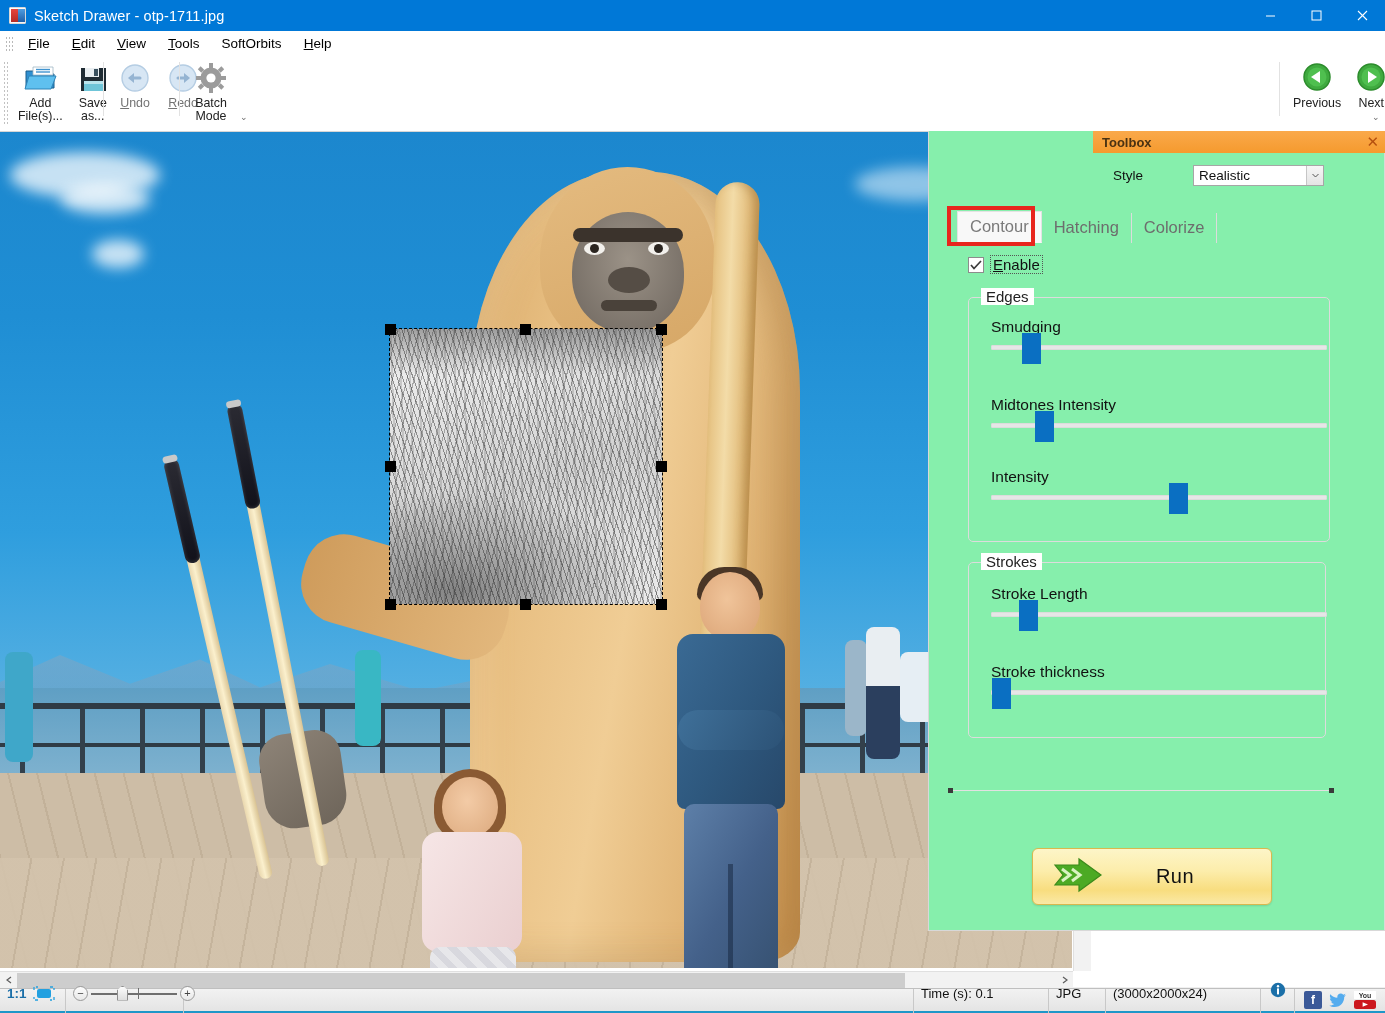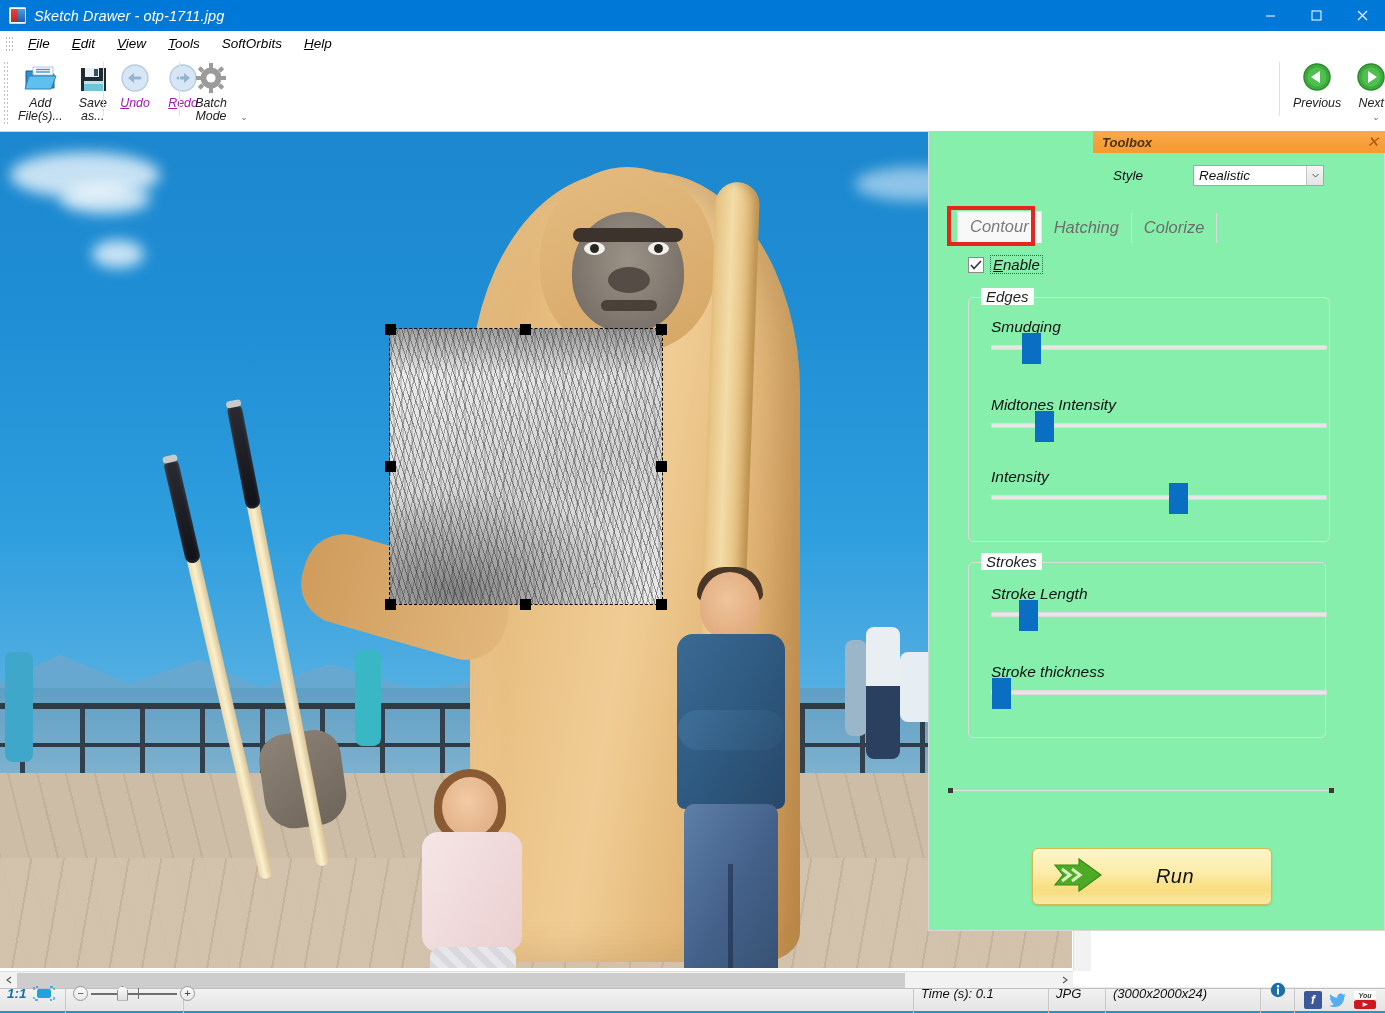--- a/index.html
+++ b/index.html
@@ -3,21 +3,21 @@
 <meta charset="utf-8">
 <style>
   * { box-sizing: border-box; margin:0; padding:0; }
   html,body { width:1385px; height:1013px; overflow:hidden; }
   body {
     font-family: "Liberation Sans", sans-serif;
     font-size: 13px;
     background:#f0f0f0;
     -webkit-font-smoothing: antialiased;
   }
-  .app { position:relative; width:1385px; height:883px; background:#ffffff;font-style:italic; }
+  .app { position:relative; width:1385px; height:883px; background:#ffffff; }
 
   
   .titlebar {
     position:absolute; left:0; top:0; width:1385px; height:31px;
     background:#0078d7; display:flex; align-items:center;
   }
   .title-icon {
     width:17px; height:17px; margin-left:9px; margin-right:8px;
     position:relative; border-radius:1px; overflow:hidden;
     background: linear-gradient(135deg,#ffffff 0%,#f2f2f2 100%);
@@ -59,21 +59,21 @@
   }
   .tb-grip{ position:absolute; left:3px; top:6px; width:6px; height:64px;
     background-image: radial-gradient(circle, #c2c2c2 0.8px, transparent 1px);
     background-size:3px 4px; }
   .tb-group{ position:absolute; top:3px; height:70px; display:flex; align-items:flex-start; }
   .tb-btn {
     width:auto; min-width:48px; padding:4px 6px 2px 6px; display:flex;
     flex-direction:column; align-items:center; text-align:center; cursor:default;
   }
   .tb-label { font-size:12.4px; color:#222; line-height:13px; margin-top:3px; white-space:pre-line;}
-  .tb-btn.disabled .tb-label { color:#a21caf; }
+  .tb-btn.disabled .tb-label { color:#737373; }
   .tb-ico { width:34px; height:32px; position:relative; }
   .tb-sep { width:1px; height:54px; background:#e2e2e2; margin:4px 7px 0 7px; }
   .tb-more { position:absolute; font-size:9px; color:#6d6d6d; }
 
   
   .canvas-wrap{
     position:absolute; left:0; top:132px; width:1385px; height:855px;
     background:#ffffff; overflow:hidden;
   }
   .photo {

